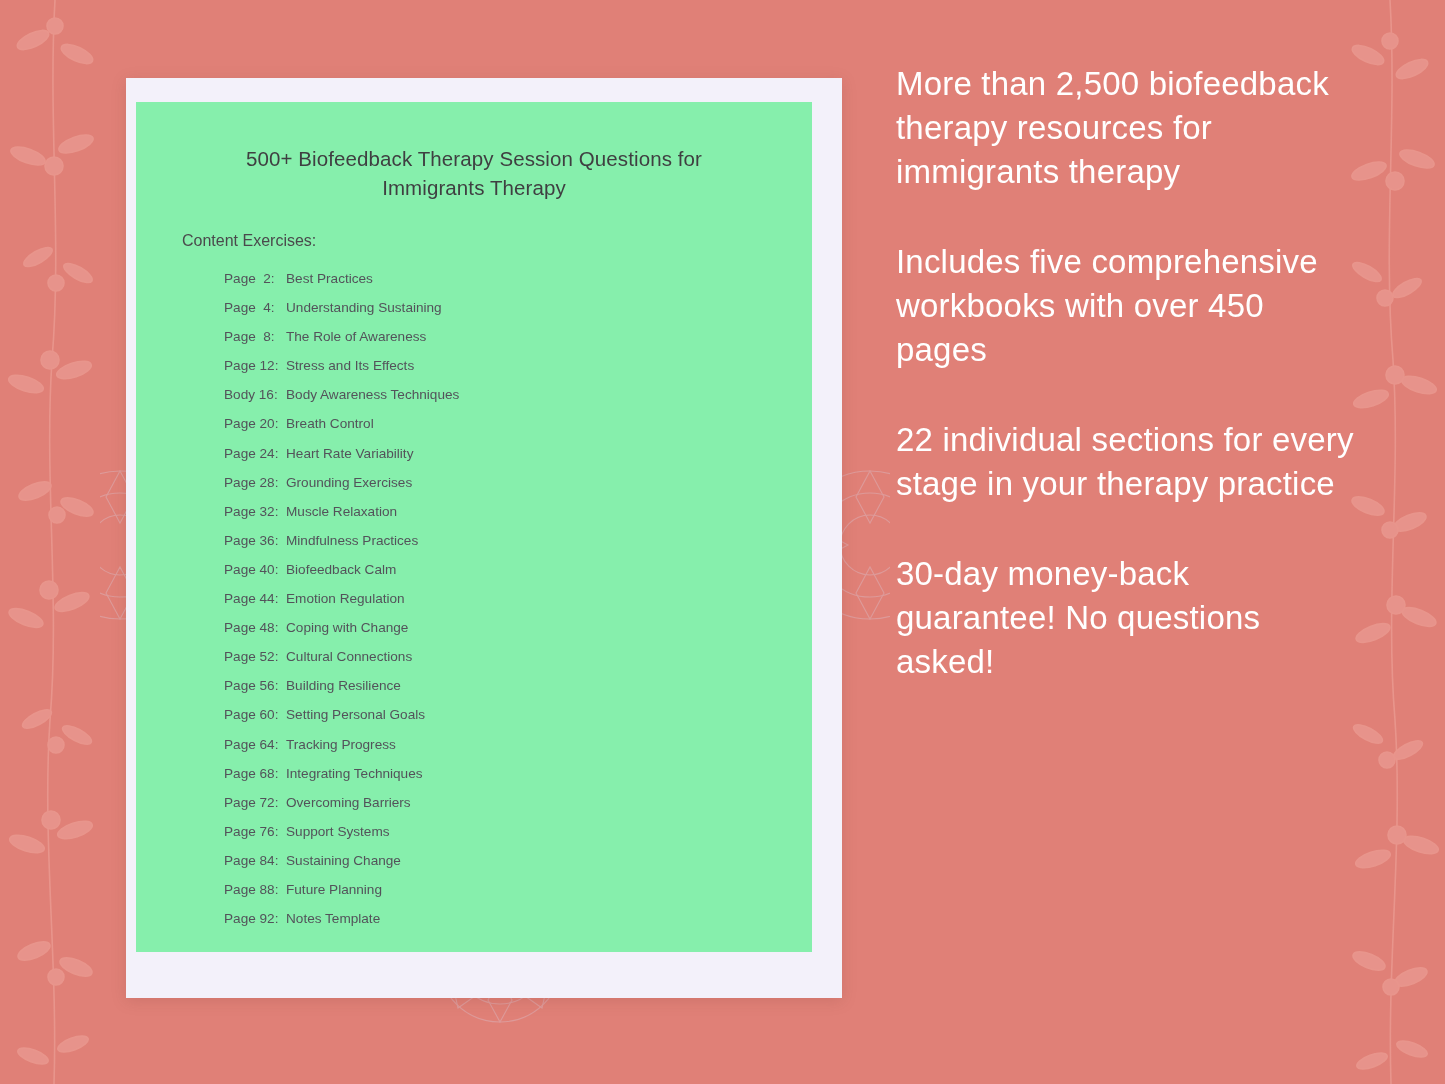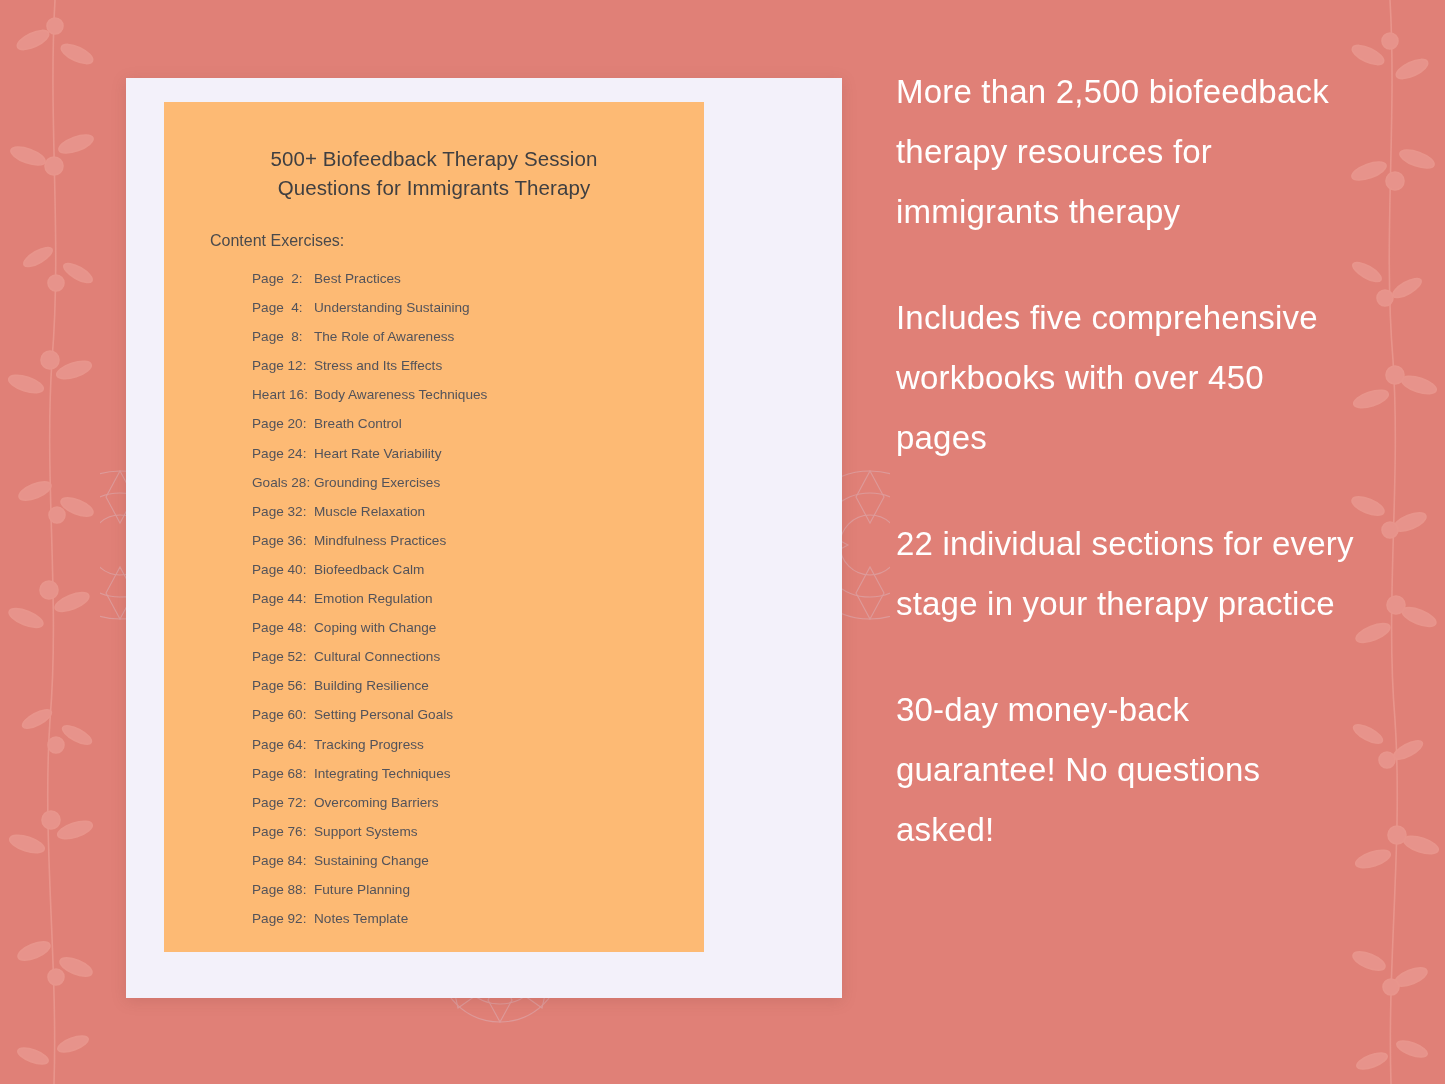--- a/index.html
+++ b/index.html
@@ -46,25 +46,25 @@
     position: absolute;
     left: 126px;
     top: 78px;
     width: 716px;
     height: 920px;
     background: #f3f1fa;
     box-shadow: 0 3px 14px rgba(120, 60, 55, 0.18);
   }
   .doc-inner {
     position: absolute;
-    left: 38px;
+    left: 10px;
     top: 24px;
-    width: 540px;
+    width: 676px;
     height: 850px;
-    background: #fdba74;
+    background: #86efac;
   }
 
   .doc-title {
     margin: 0;
     padding: 42px 62px 0 62px;
     font-size: 20.5px;
     line-height: 29px;
     font-weight: 400;
     color: #3f3f41;
     text-align: center;
@@ -103,21 +103,21 @@
   .side-copy {
     position: absolute;
     left: 896px;
     top: 62px;
     width: 470px;
     color: #ffffff;
   }
   .side-copy p {
     margin: 0 12px 46px 0;
     font-size: 33px;
-    line-height: 60px;
+    line-height: 44px;
     font-weight: 400;
     letter-spacing: 0.2px;
   }
   .side-copy p:last-child { margin-bottom: 0; }
 </style>
 </head>
 <body>
 
 <div class="poster">
 
@@ -311,33 +311,33 @@
           </li>
         <li>
             <span class="pg">Page  8:</span>
             <span class="lbl">The Role of Awareness</span>
           </li>
         <li>
             <span class="pg">Page 12:</span>
             <span class="lbl">Stress and Its Effects</span>
           </li>
         <li>
-            <span class="pg">Heart 16:</span>
+            <span class="pg">Body 16:</span>
             <span class="lbl">Body Awareness Techniques</span>
           </li>
         <li>
             <span class="pg">Page 20:</span>
             <span class="lbl">Breath Control</span>
           </li>
         <li>
             <span class="pg">Page 24:</span>
             <span class="lbl">Heart Rate Variability</span>
           </li>
         <li>
-            <span class="pg">Goals 28:</span>
+            <span class="pg">Page 28:</span>
             <span class="lbl">Grounding Exercises</span>
           </li>
         <li>
             <span class="pg">Page 32:</span>
             <span class="lbl">Muscle Relaxation</span>
           </li>
         <li>
             <span class="pg">Page 36:</span>
             <span class="lbl">Mindfulness Practices</span>
           </li>

